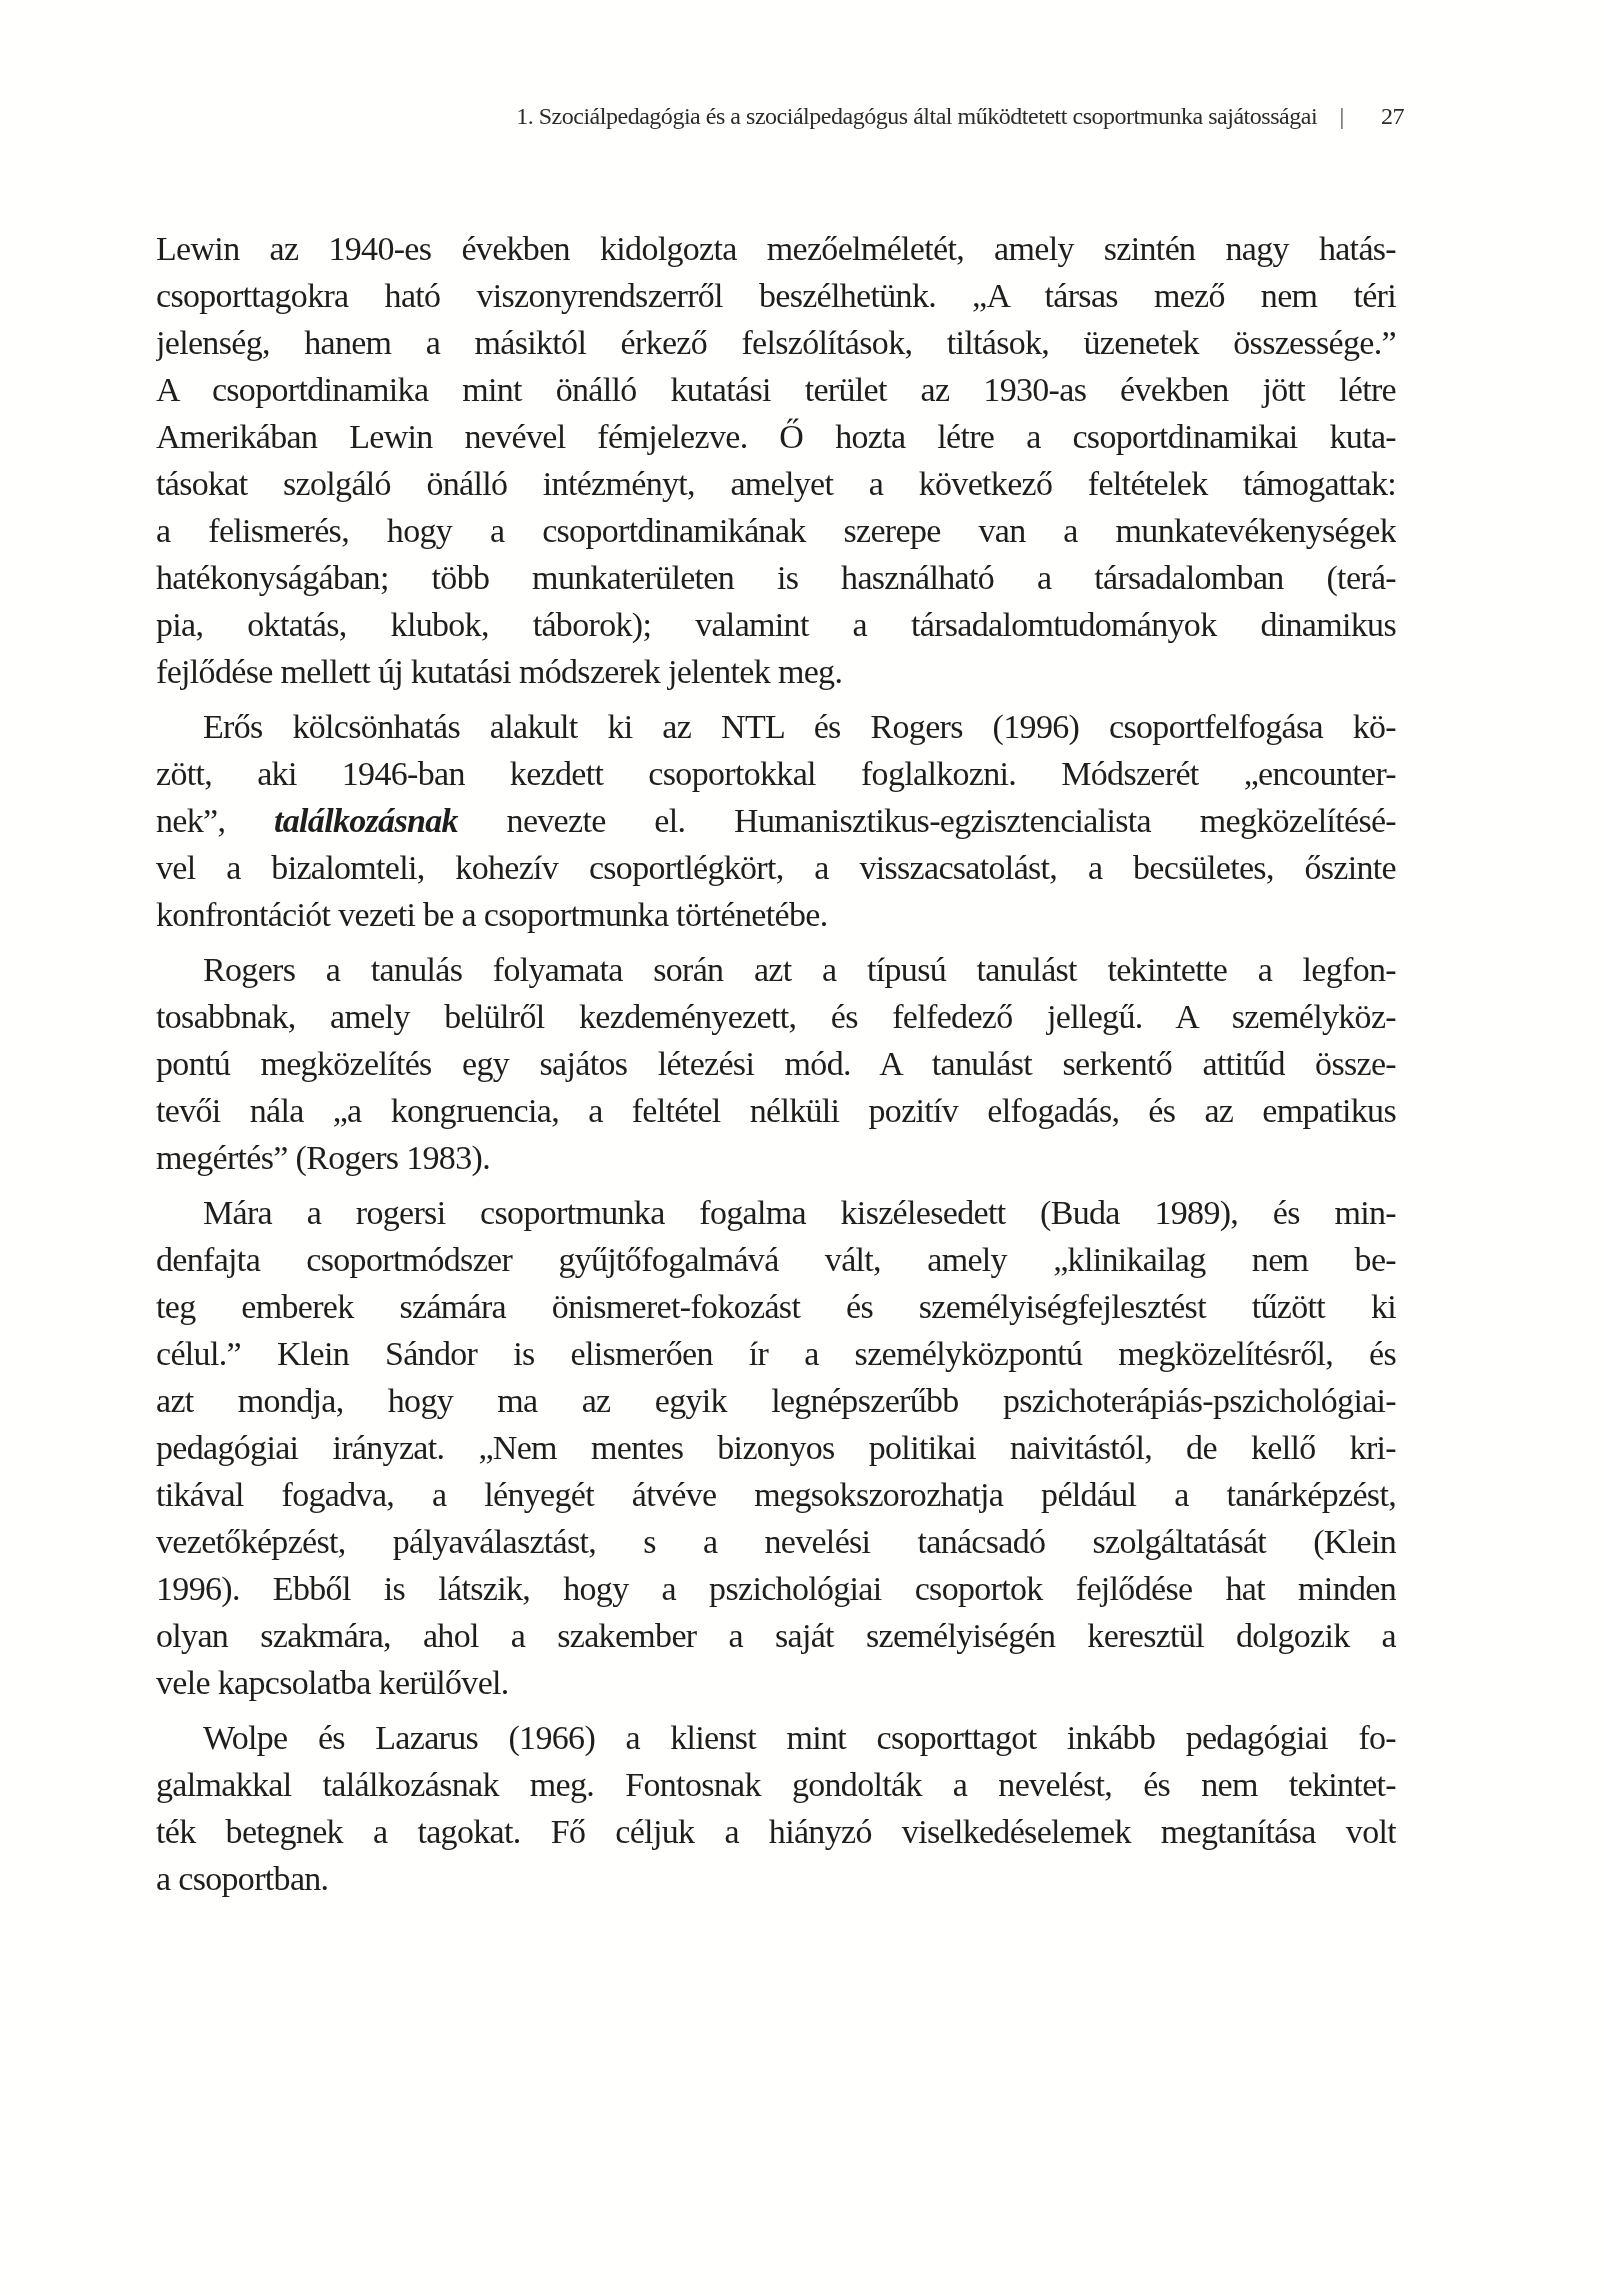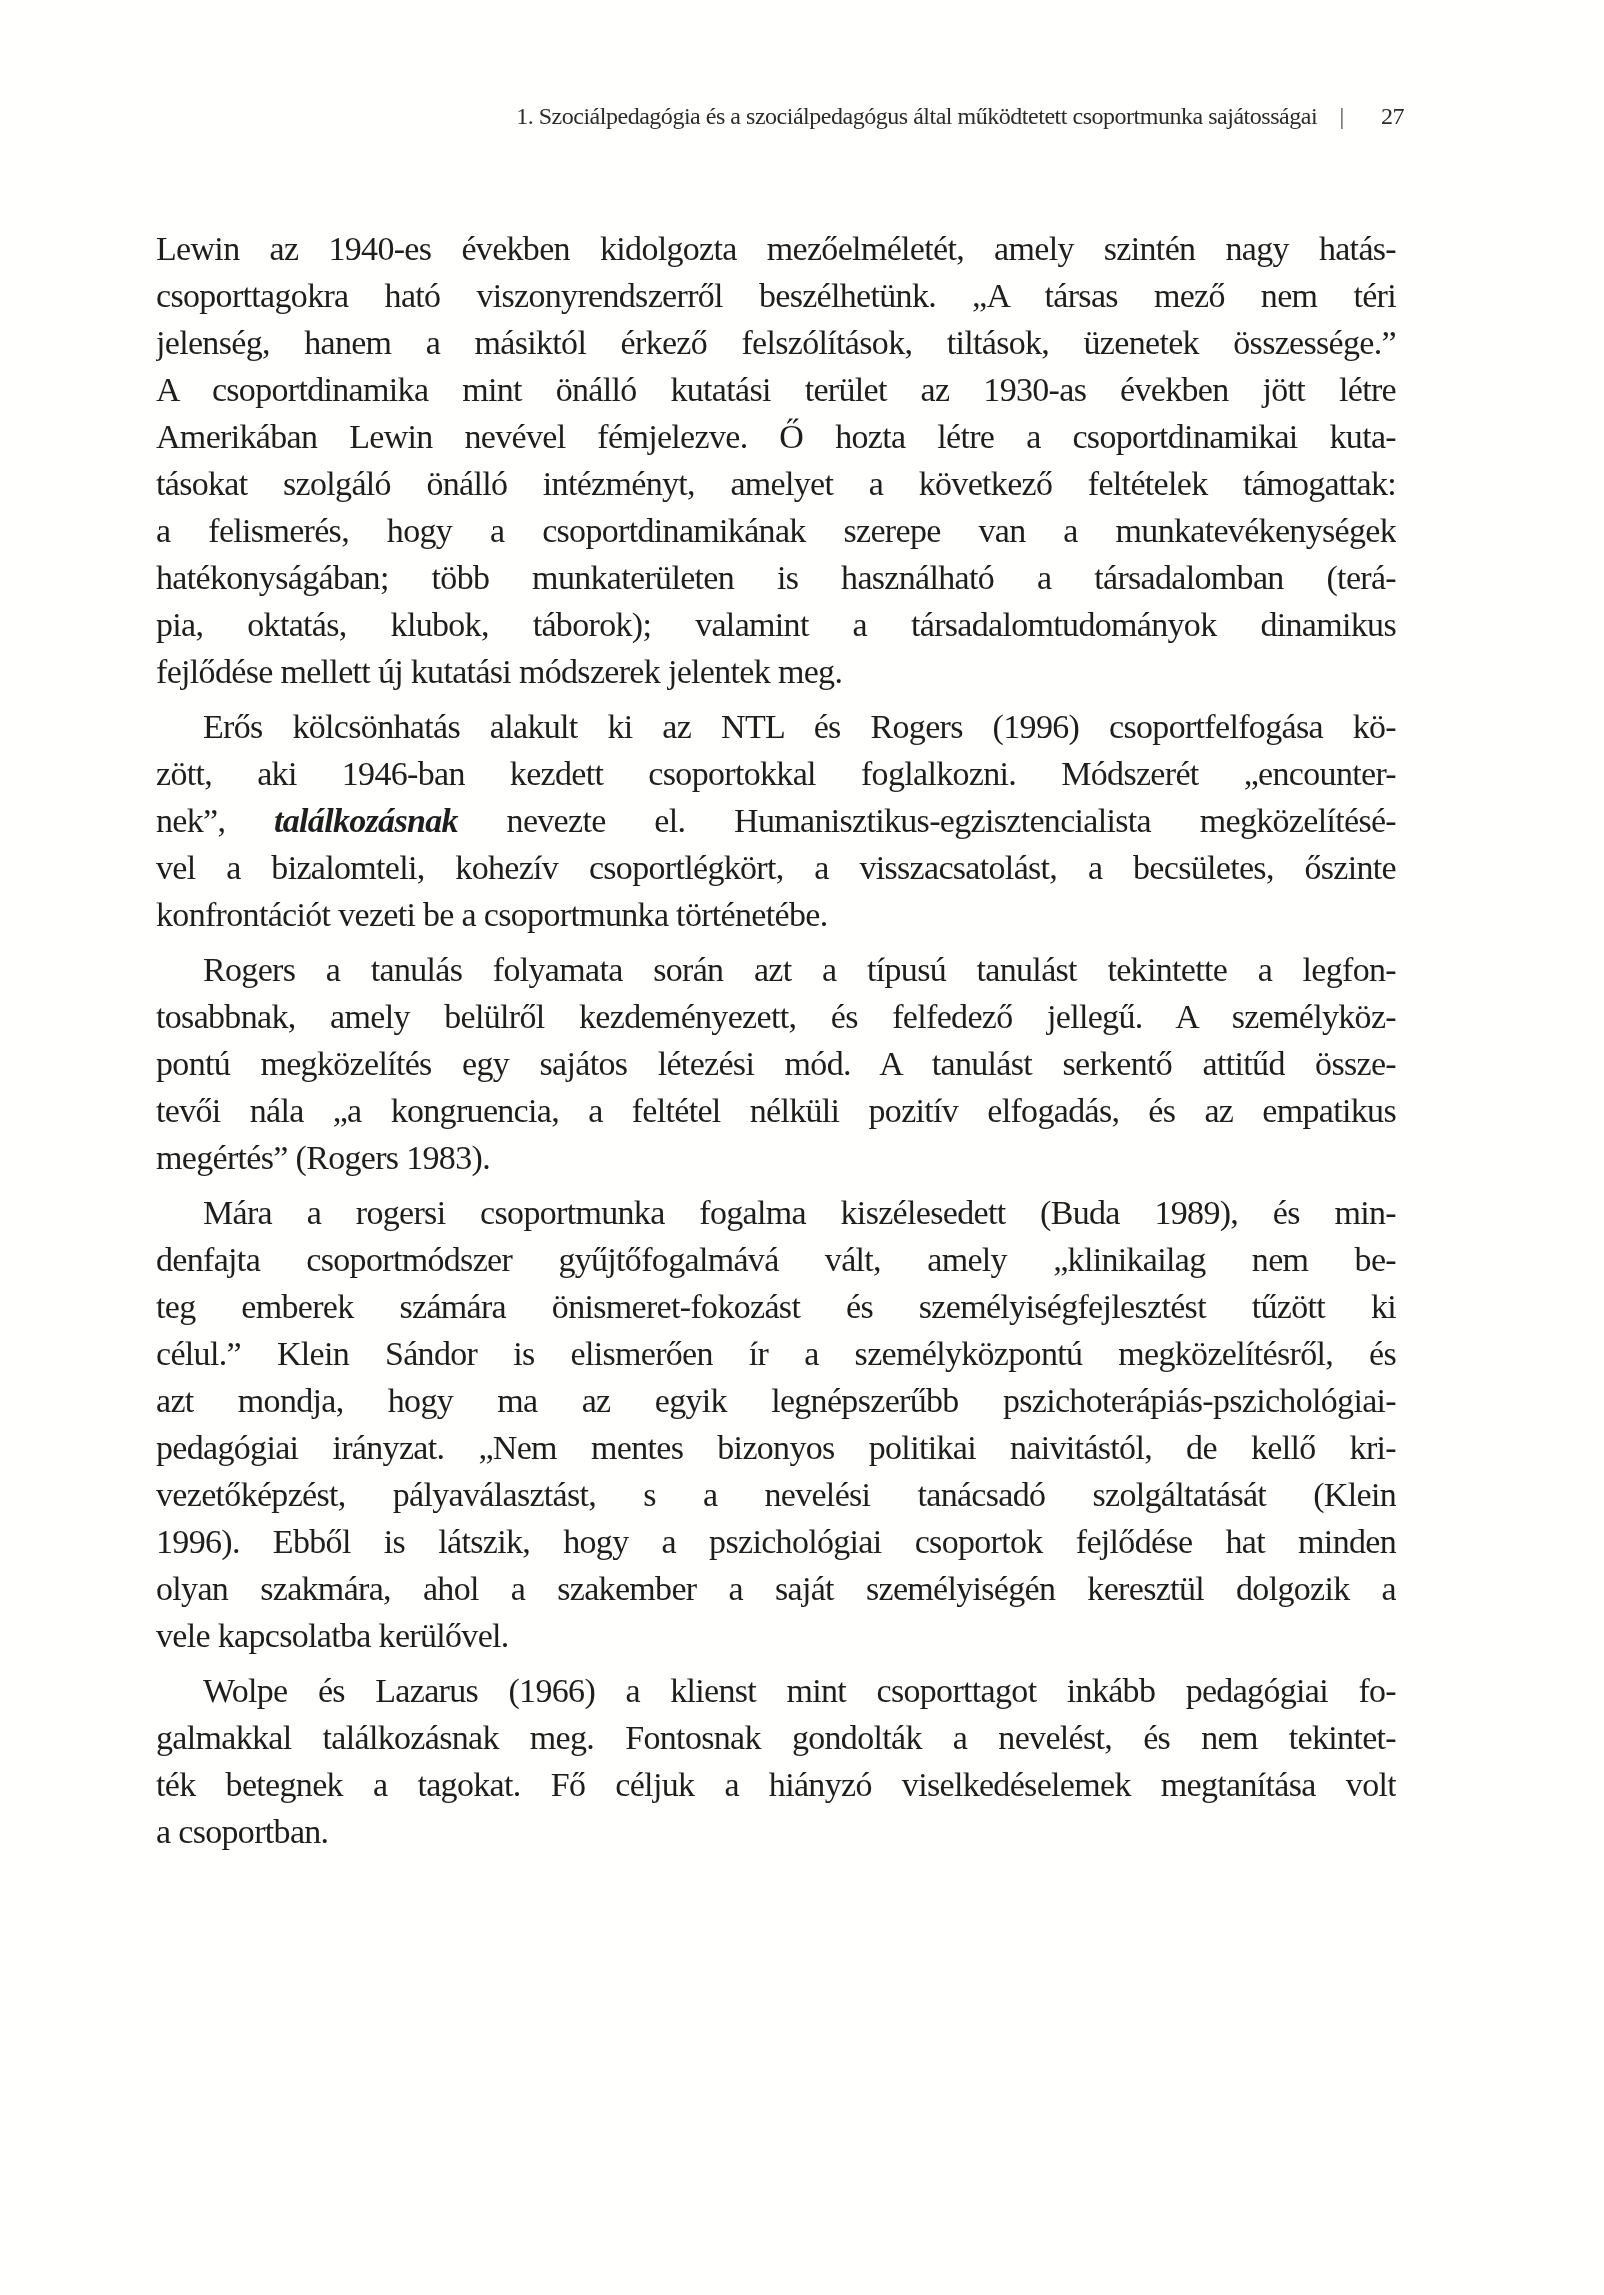--- a/index.html
+++ b/index.html
@@ -98,20 +98,21 @@
         <div class="line"><span>tevői nála „a kongruencia, a feltétel nélküli pozitív elfogadás, és az empatikus</span></div>
         <div class="line last"><span>megértés” (Rogers 1983).</span></div>
       </div>
       <div class="paragraph">
         <div class="line indent"><span>Mára a rogersi csoportmunka fogalma kiszélesedett (Buda 1989), és min-</span></div>
         <div class="line"><span>denfajta csoportmódszer gyűjtőfogalmává vált, amely „klinikailag nem be-</span></div>
         <div class="line"><span>teg emberek számára önismeret-fokozást és személyiségfejlesztést tűzött ki</span></div>
         <div class="line"><span>célul.” Klein Sándor is elismerően ír a személyközpontú megközelítésről, és</span></div>
         <div class="line"><span>azt mondja, hogy ma az egyik legnépszerűbb pszichoterápiás-pszichológiai-</span></div>
         <div class="line"><span>pedagógiai irányzat. „Nem mentes bizonyos politikai naivitástól, de kellő kri-</span></div>
+        <div class="line"><span>tikával fogadva, a lényegét átvéve megsokszorozhatja például a tanárképzést,</span></div>
         <div class="line"><span>vezetőképzést, pályaválasztást, s a nevelési tanácsadó szolgáltatását (Klein</span></div>
         <div class="line"><span>1996). Ebből is látszik, hogy a pszichológiai csoportok fejlődése hat minden</span></div>
         <div class="line"><span>olyan szakmára, ahol a szakember a saját személyiségén keresztül dolgozik a</span></div>
         <div class="line last"><span>vele kapcsolatba kerülővel.</span></div>
       </div>
       <div class="paragraph">
         <div class="line indent"><span>Wolpe és Lazarus (1966) a klienst mint csoporttagot inkább pedagógiai fo-</span></div>
         <div class="line"><span>galmakkal találkozásnak meg. Fontosnak gondolták a nevelést, és nem tekintet-</span></div>
         <div class="line"><span>ték betegnek a tagokat. Fő céljuk a hiányzó viselkedéselemek megtanítása volt</span></div>
         <div class="line last"><span>a csoportban.</span></div>

